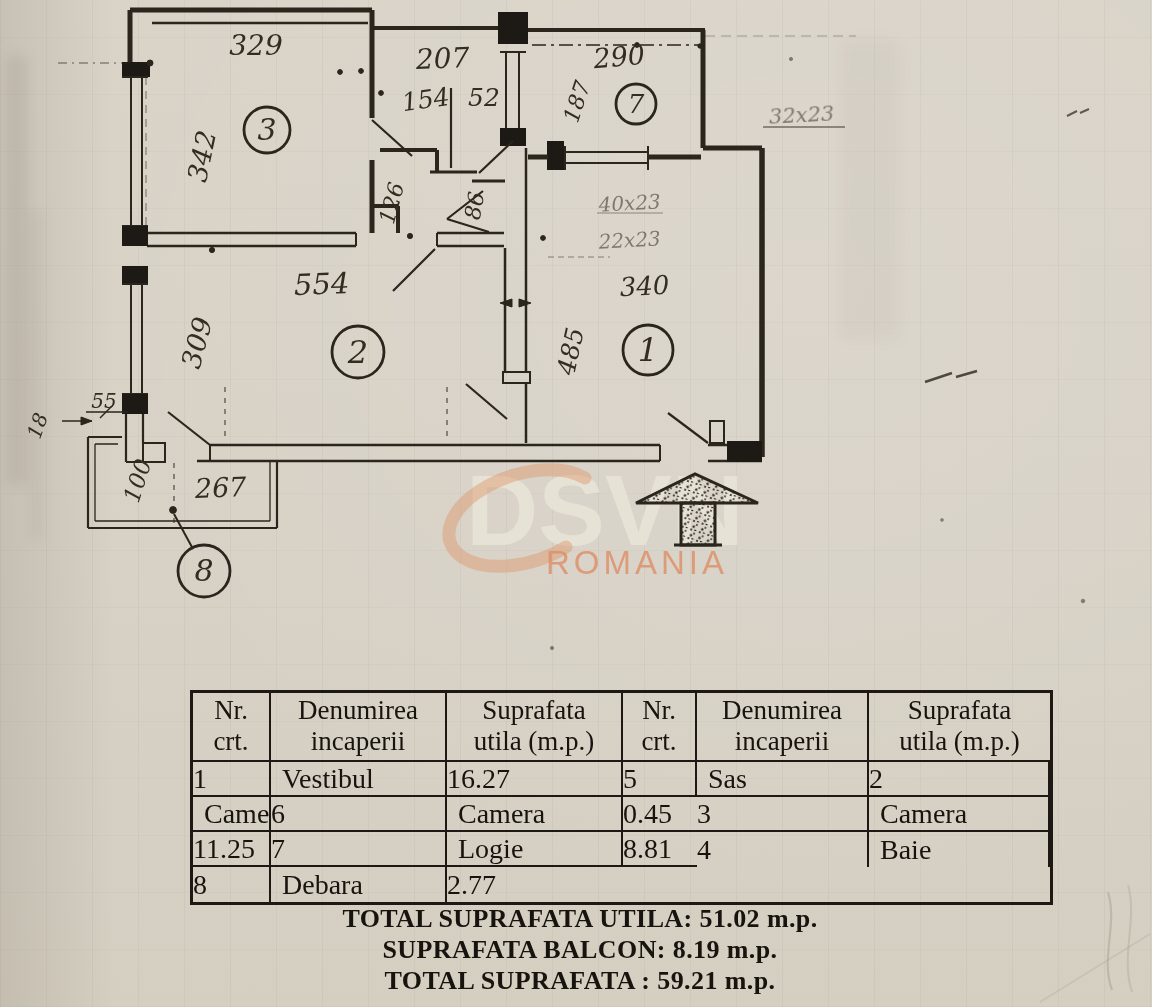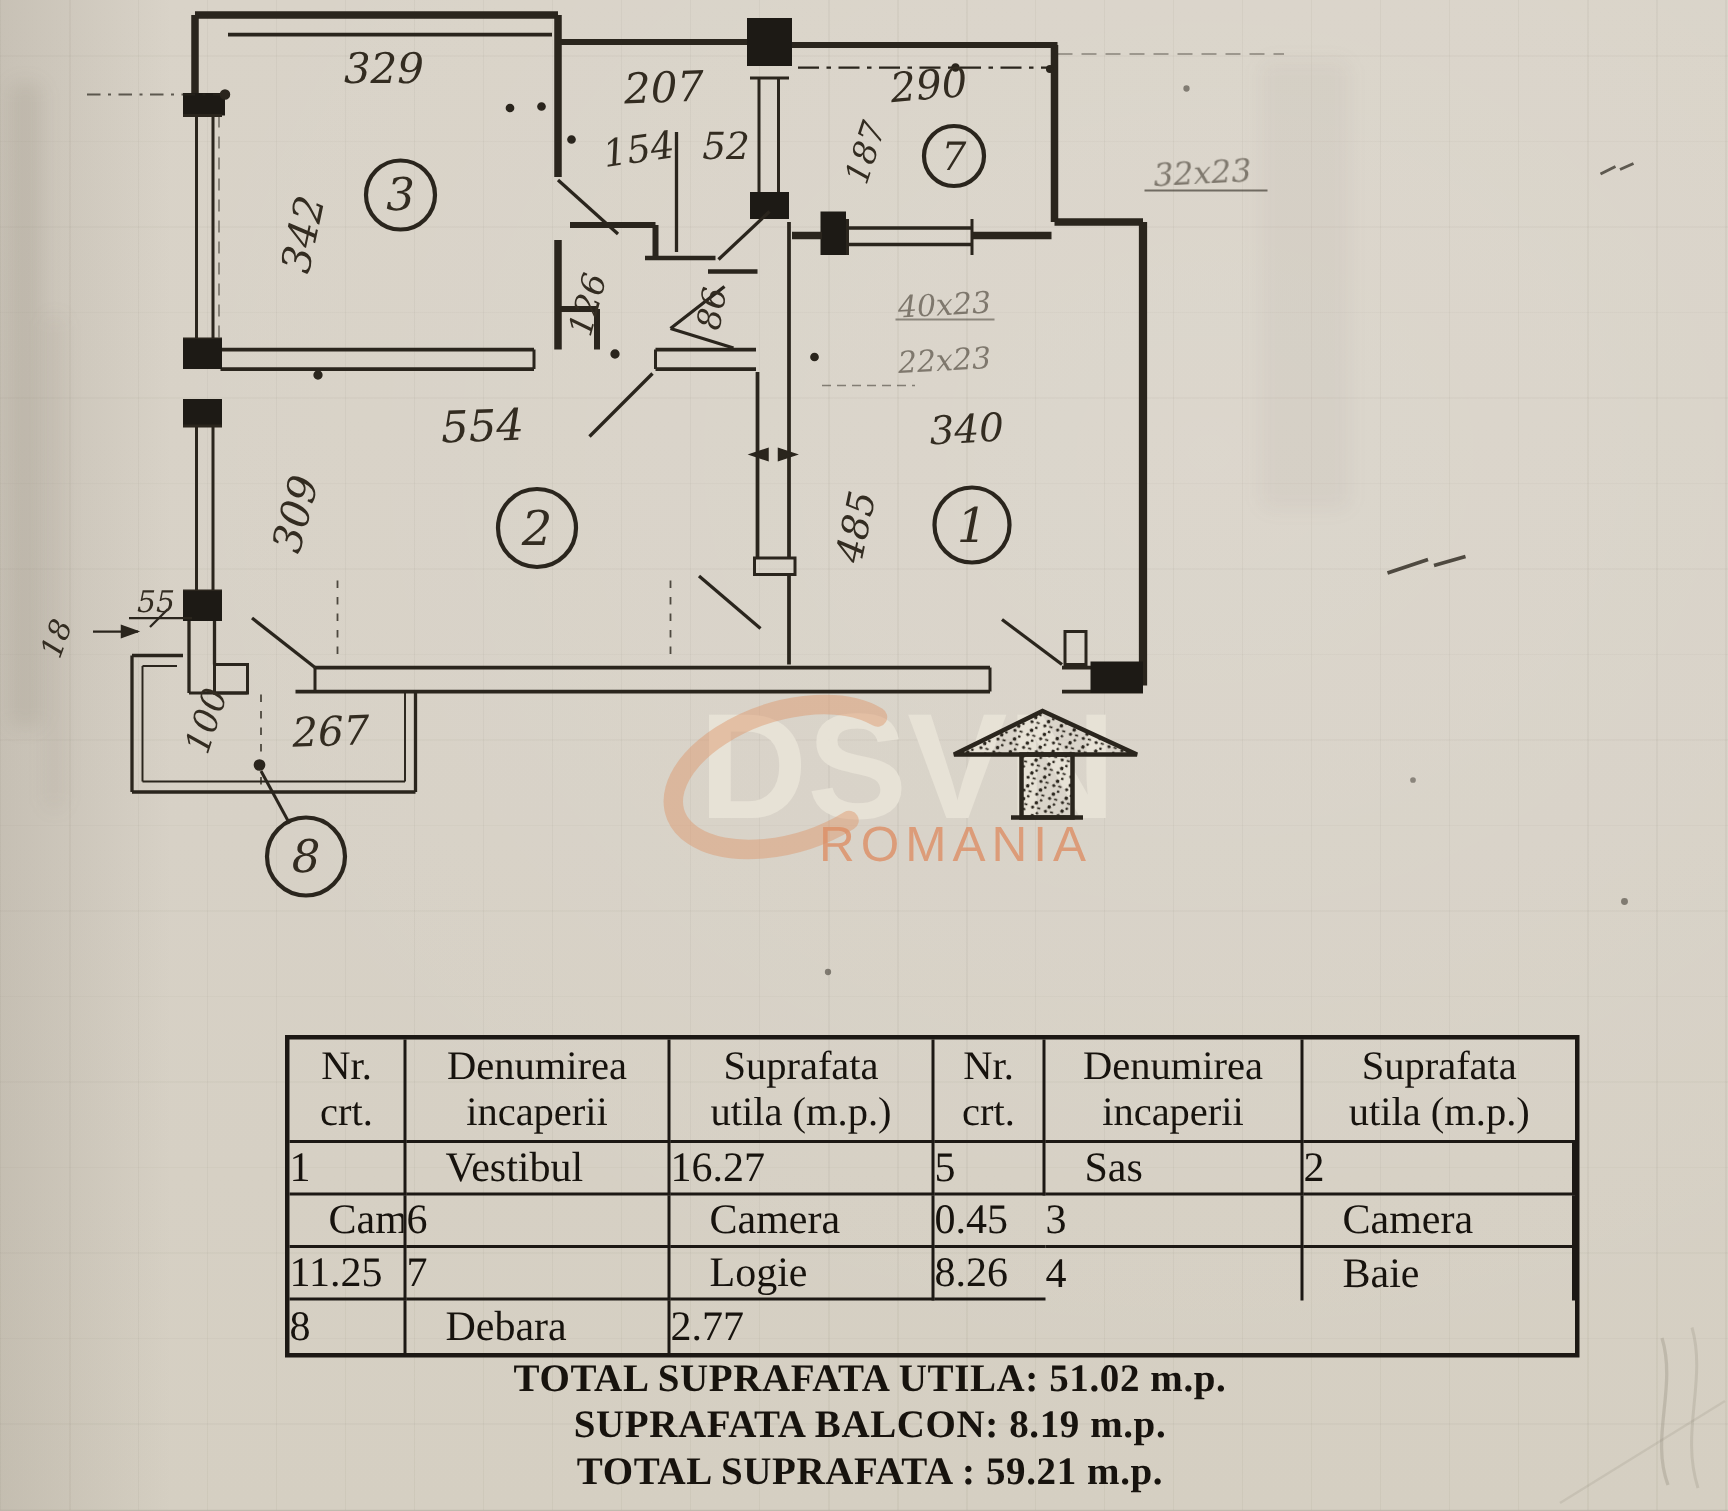--- a/index.html
+++ b/index.html
@@ -30,21 +30,21 @@
     position:absolute; left:190px; top:690px; width:857px;
     display:grid; grid-template-columns:78px 176px 176px 74px 172px 181px;
     grid-template-rows:69px 35px 35px 35px 35px;
     border:3px solid #1c1814; box-sizing:content-box;
     color:#17130e; font-size:28px; line-height:34px;
   }
   .cell{border-right:2px solid #1c1814; border-bottom:2px solid #1c1814;
         display:flex; align-items:center; justify-content:flex-start; overflow:hidden;}
   .cell.lastcol{border-right:none;}
   .cell.lastrow{border-bottom:none;}
-  .cell.name{justify-content:flex-start; padding-left:26px;}
+  .cell.name{justify-content:flex-start; padding-left:11px;}
   .hcell{flex-direction:column; line-height:31px; font-size:27px; padding-top:2px;}
   .totals{position:absolute; left:0; top:903px; width:1160px; text-align:center;
           color:#17130e; font-size:26px; font-weight:700; line-height:31px; letter-spacing:.4px;}
 </style>
 </head>
 <body>
 
 <div class="page">
   <div class="texture"></div>
   <div class="smudge sm1"></div>
@@ -267,21 +267,21 @@
     <div class="cell name">Camera</div>
     <div class="cell">6</div>
     <div class="cell name">Camera</div>
     <div class="cell lastcol">0.45</div>
 
     <div class="cell">3</div>
     <div class="cell name">Camera</div>
     <div class="cell">11.25</div>
     <div class="cell">7</div>
     <div class="cell name">Logie</div>
-    <div class="cell lastcol">8.26</div>
+    <div class="cell lastcol">8.81</div>
 
     <div class="cell lastrow">4</div>
     <div class="cell name lastrow">Baie</div>
     <div class="cell lastrow">8</div>
     <div class="cell name lastrow">Debara</div>
     <div class="cell lastcol lastrow">2.77</div>
   </div>
 
   <div class="totals">
     <div>TOTAL SUPRAFATA UTILA: 51.02 m.p.</div>

